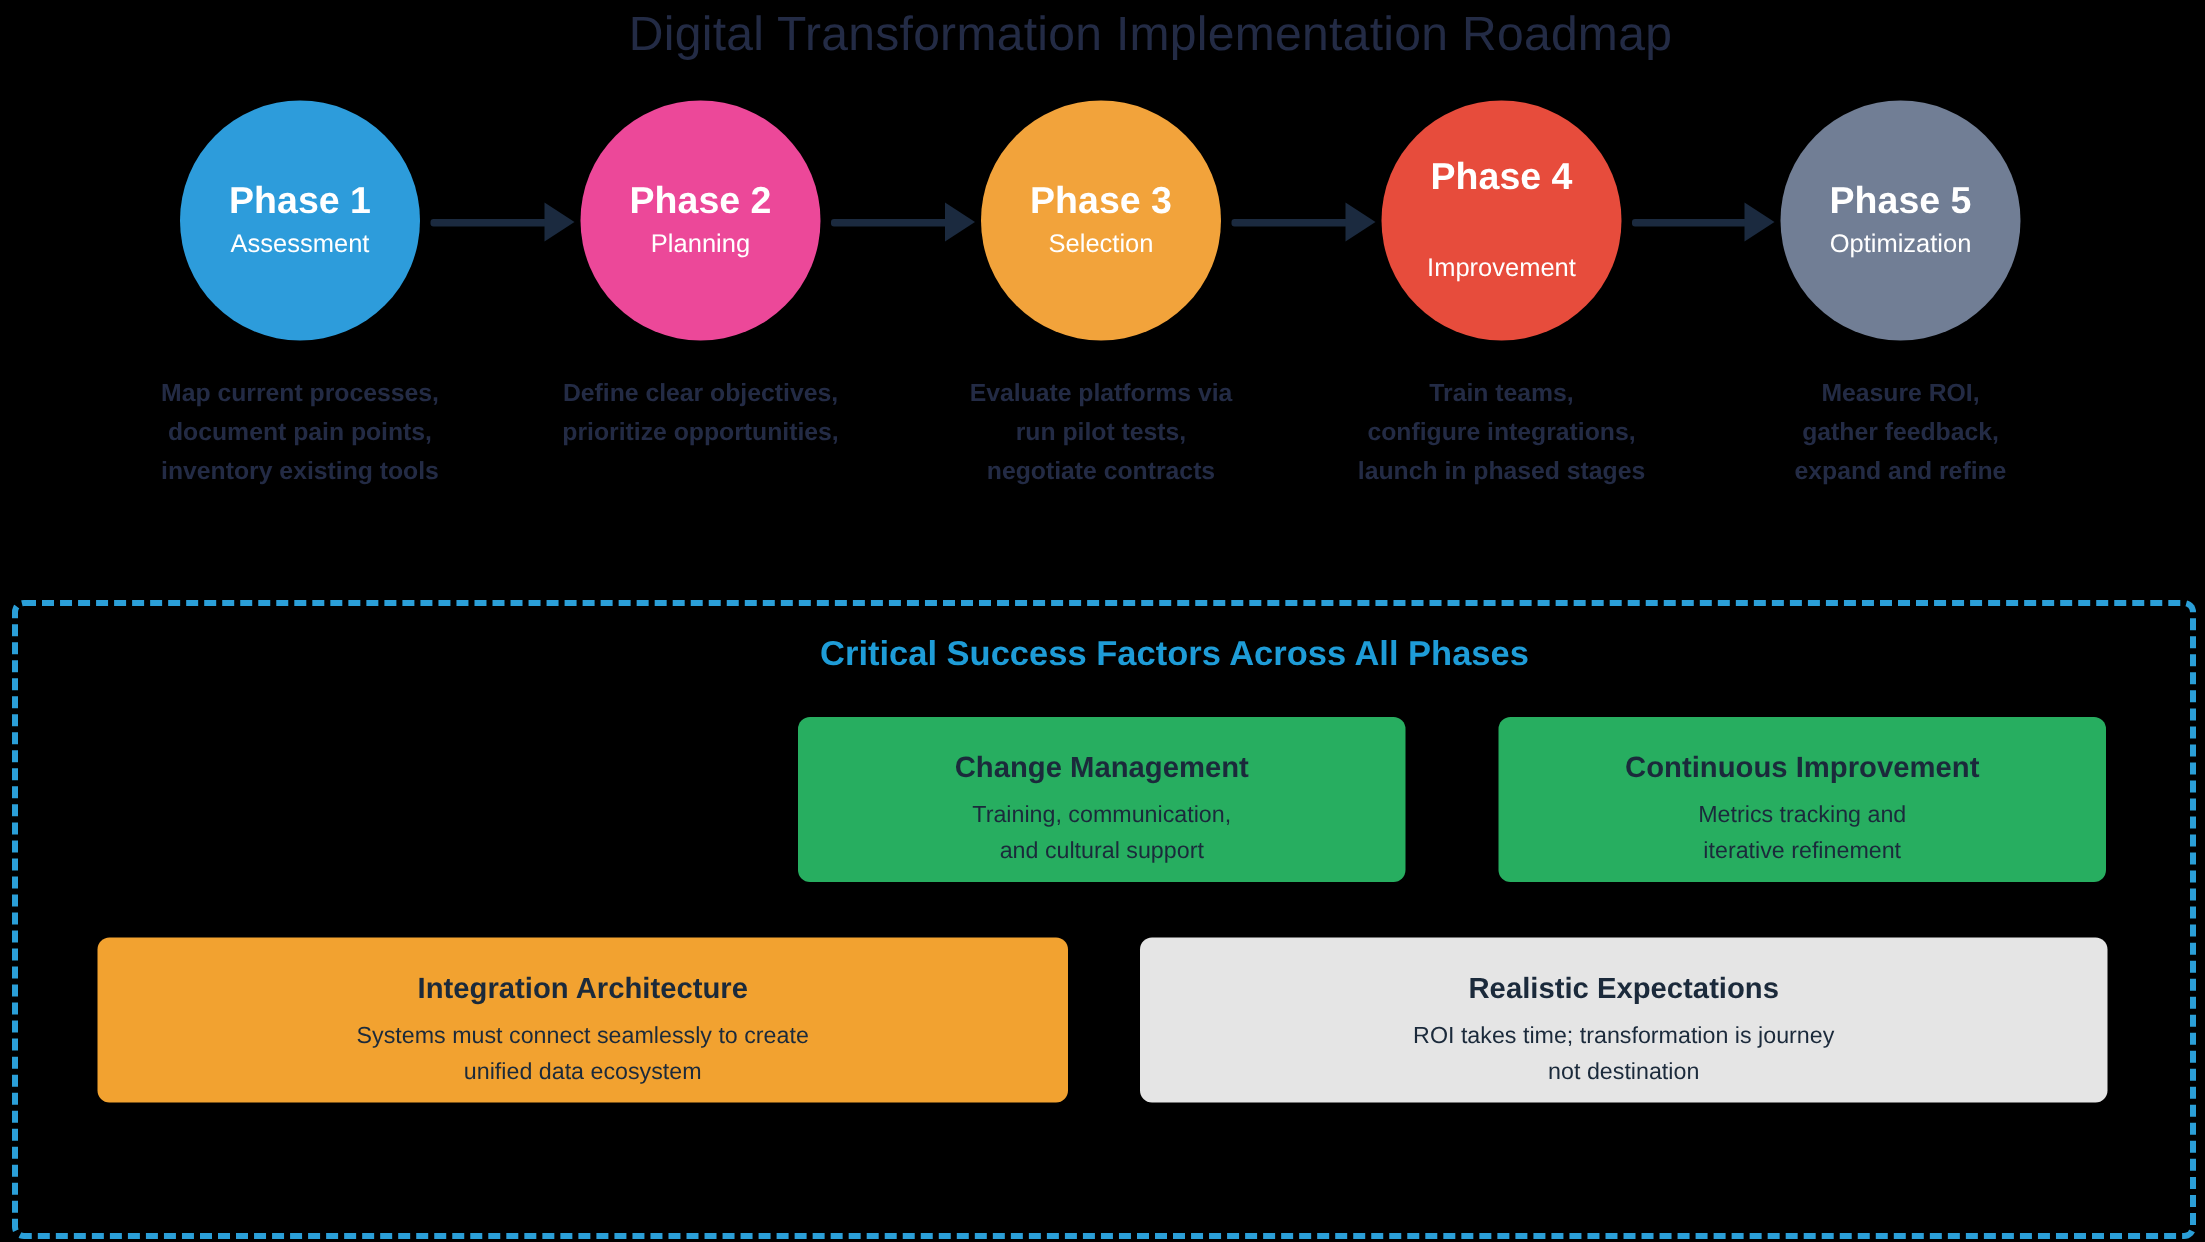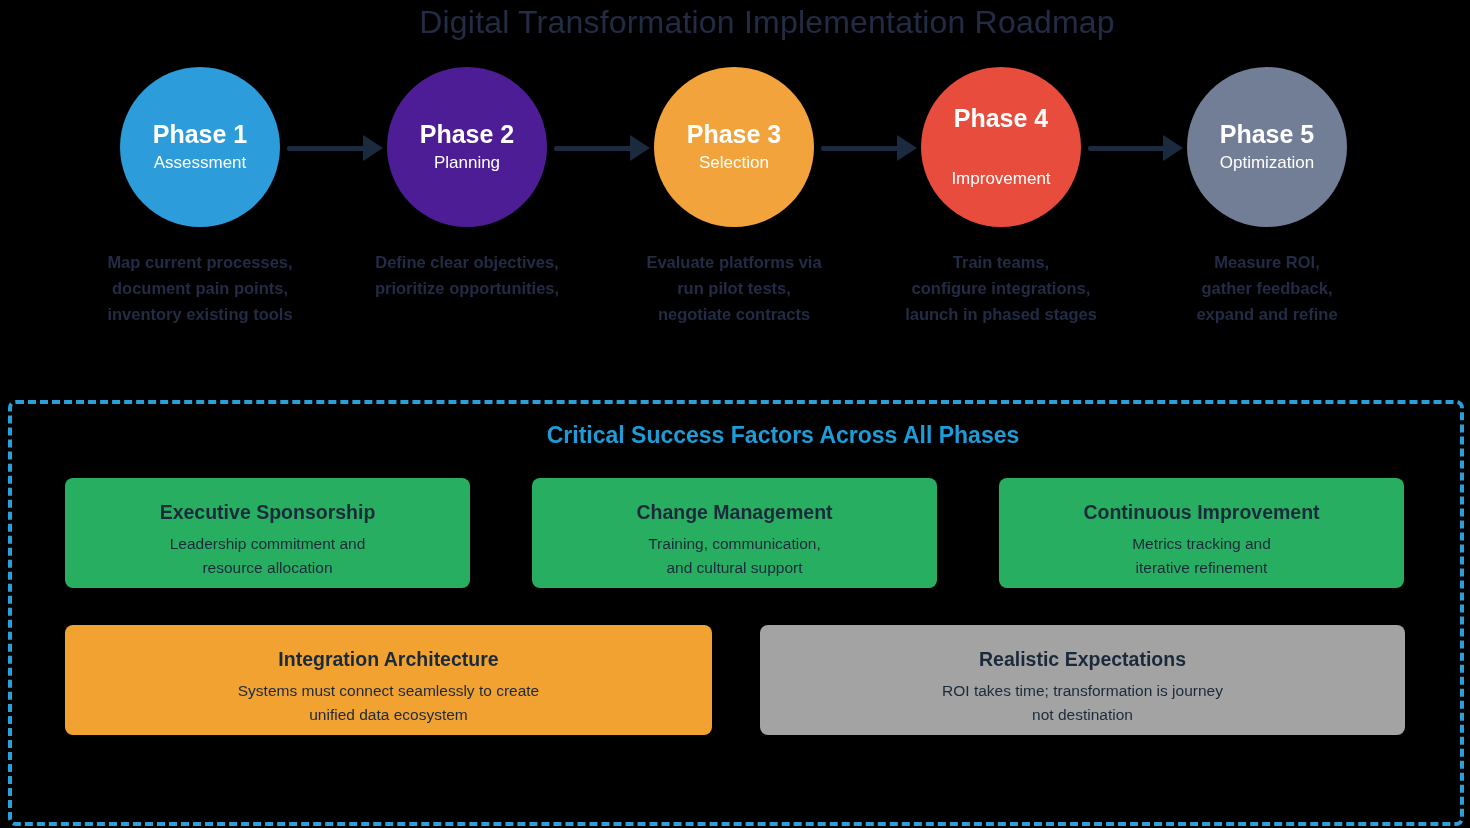--- a/index.html
+++ b/index.html
@@ -82,21 +82,21 @@
 <body>
 
 <div class="stage">
 
   <div class="main-title">Digital Transformation Implementation Roadmap</div>
 
   <div class="circle c0" style="background: rgb(45, 156, 219);">
     <div class="phase-name">Phase 1</div>
     <div class="phase-sub">Assessment</div>
   </div>
-  <div class="circle c1" style="background: #4c1d95;">
+  <div class="circle c1" style="background: #ec4899;">
     <div class="phase-name">Phase 2</div>
     <div class="phase-sub">Planning</div>
   </div>
   <div class="circle c2" style="background: rgb(242, 163, 59);">
     <div class="phase-name">Phase 3</div>
     <div class="phase-sub">Selection</div>
   </div>
   <div class="circle c3" style="background: rgb(231, 76, 60);">
     <div class="phase-name">Phase 4</div>
     <div class="phase-sub">Improvement</div>
@@ -144,27 +144,20 @@
   </div>
   <div class="desc d4">
     <div>Measure ROI,</div>
     <div>gather feedback,</div>
     <div>expand and refine</div>
   </div>
 
   <div class="success-panel"></div>
   <div class="section-title">Critical Success Factors Across All Phases</div>
 
-  <div class="factor f0" style="background: rgb(39, 174, 96);">
-    <div class="f-title">Executive Sponsorship</div>
-    <div class="f-body">
-      <div>Leadership commitment and</div>
-      <div>resource allocation</div>
-    </div>
-  </div>
   <div class="factor f1" style="background: rgb(39, 174, 96);">
     <div class="f-title">Change Management</div>
     <div class="f-body">
       <div>Training, communication,</div>
       <div>and cultural support</div>
     </div>
   </div>
   <div class="factor f2" style="background: rgb(39, 174, 96);">
     <div class="f-title">Continuous Improvement</div>
     <div class="f-body">
@@ -172,21 +165,21 @@
       <div>iterative refinement</div>
     </div>
   </div>
   <div class="factor f3" style="background: rgb(242, 162, 48);">
     <div class="f-title">Integration Architecture</div>
     <div class="f-body">
       <div>Systems must connect seamlessly to create</div>
       <div>unified data ecosystem</div>
     </div>
   </div>
-  <div class="factor f4" style="background: #a3a3a3;">
+  <div class="factor f4" style="background: #e5e5e5;">
     <div class="f-title">Realistic Expectations</div>
     <div class="f-body">
       <div>ROI takes time; transformation is journey</div>
       <div>not destination</div>
     </div>
   </div>
 
 </div>
 
 </body></html>

